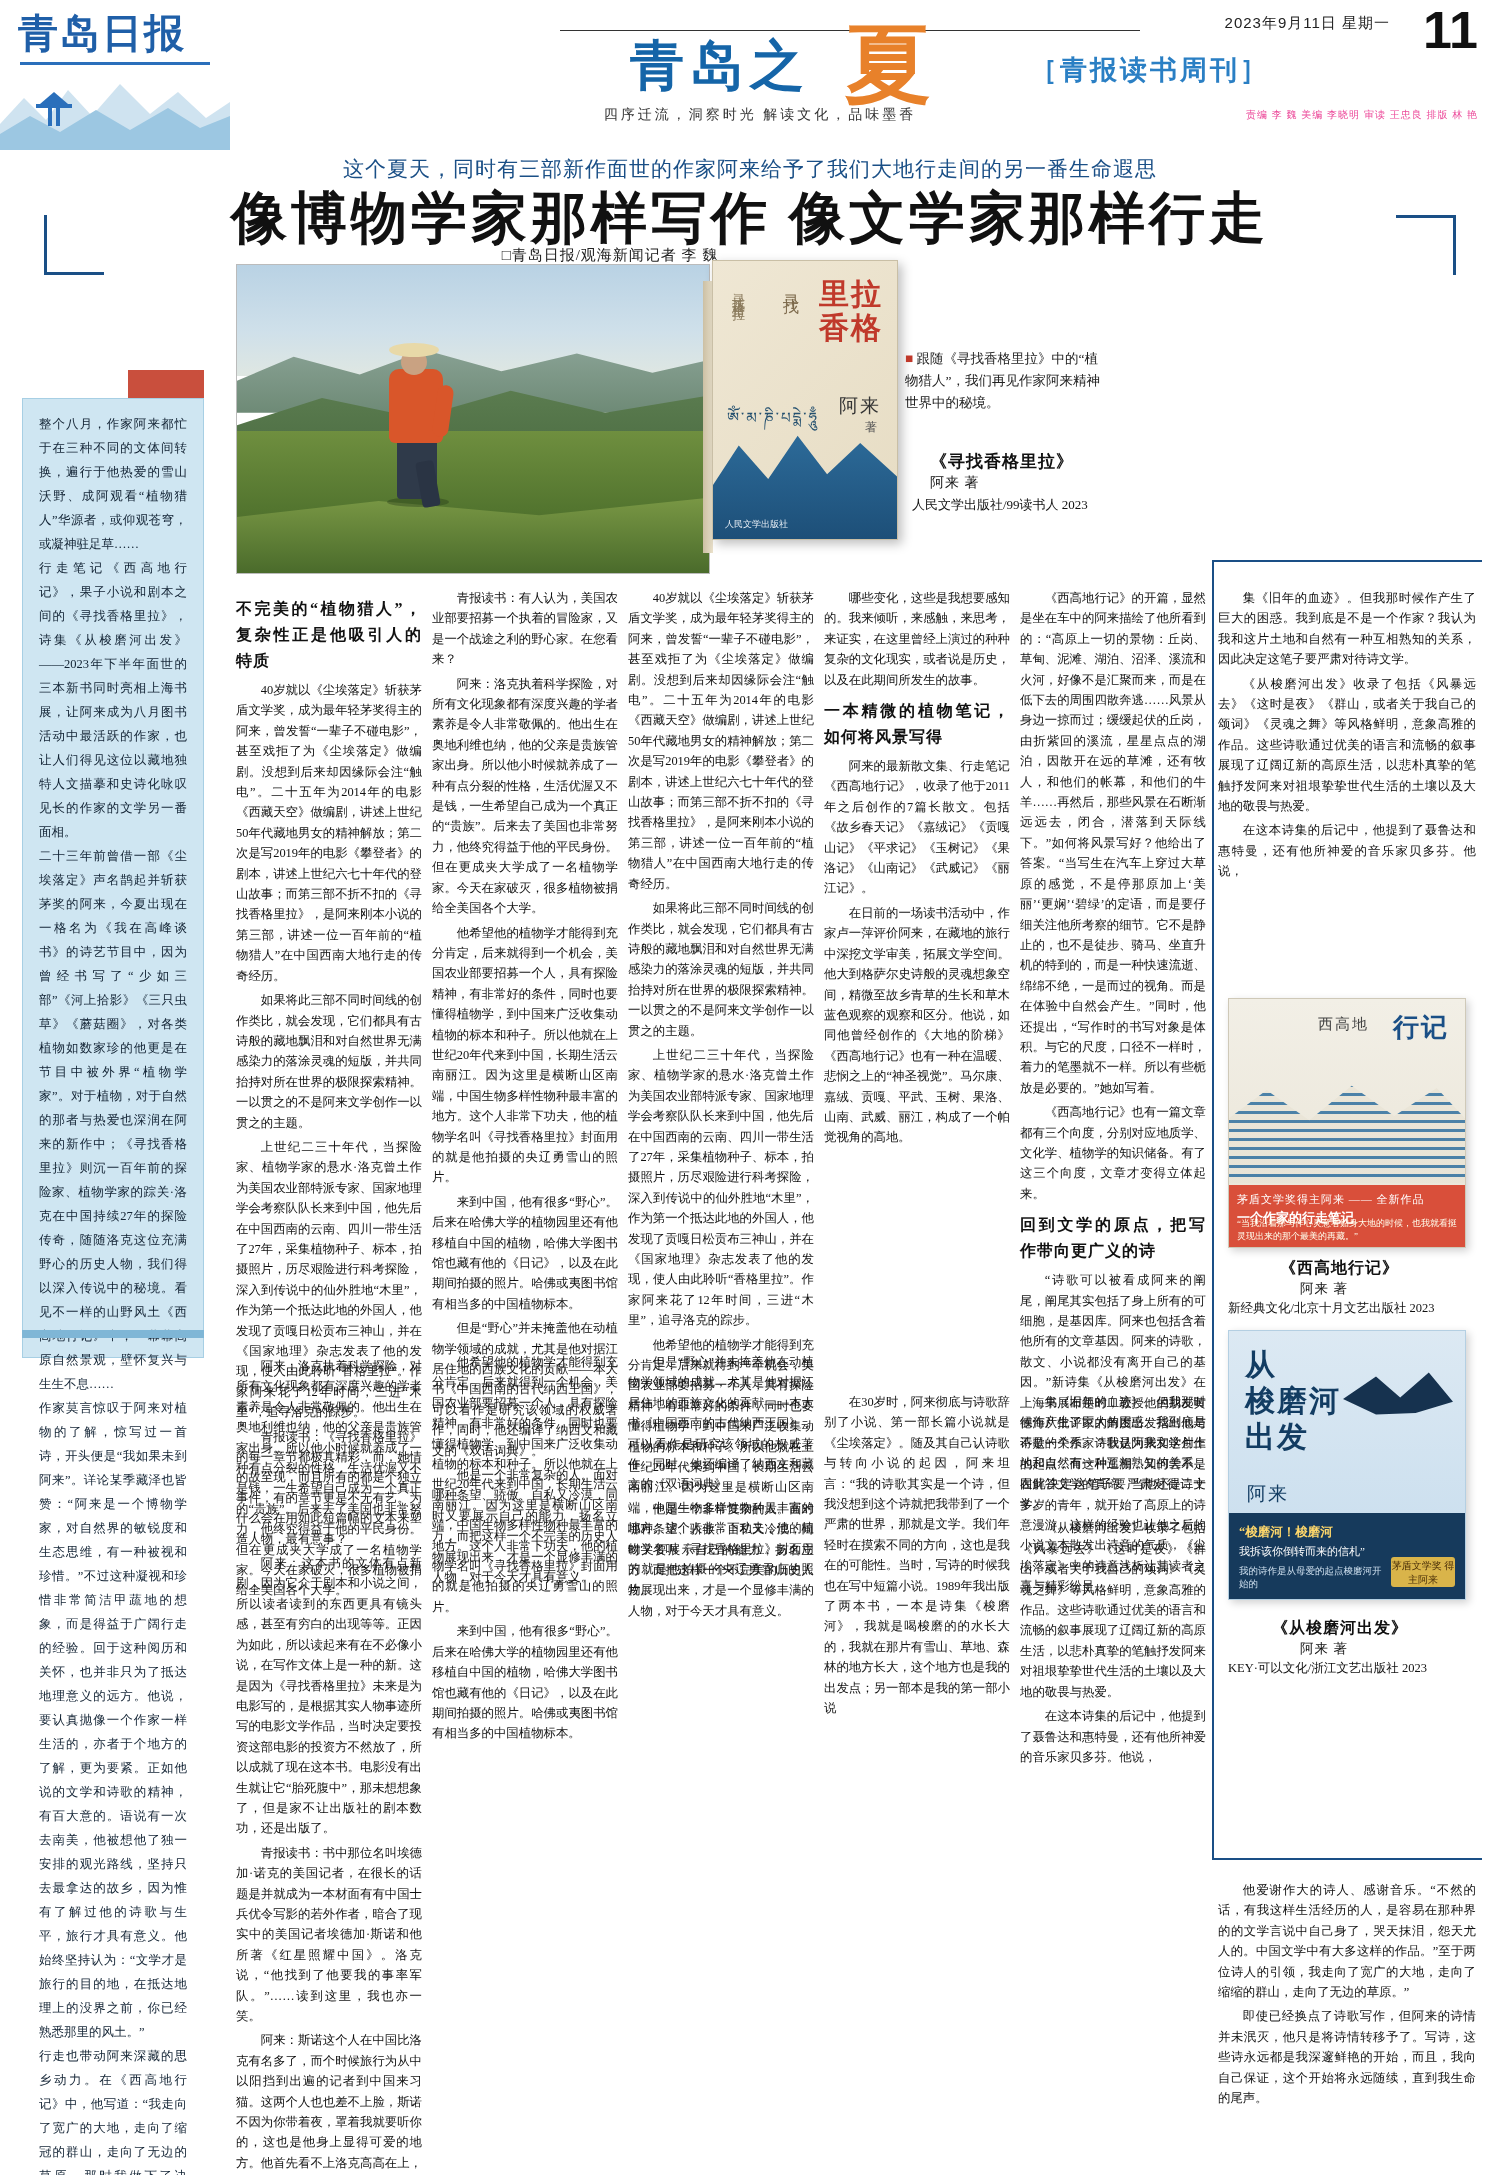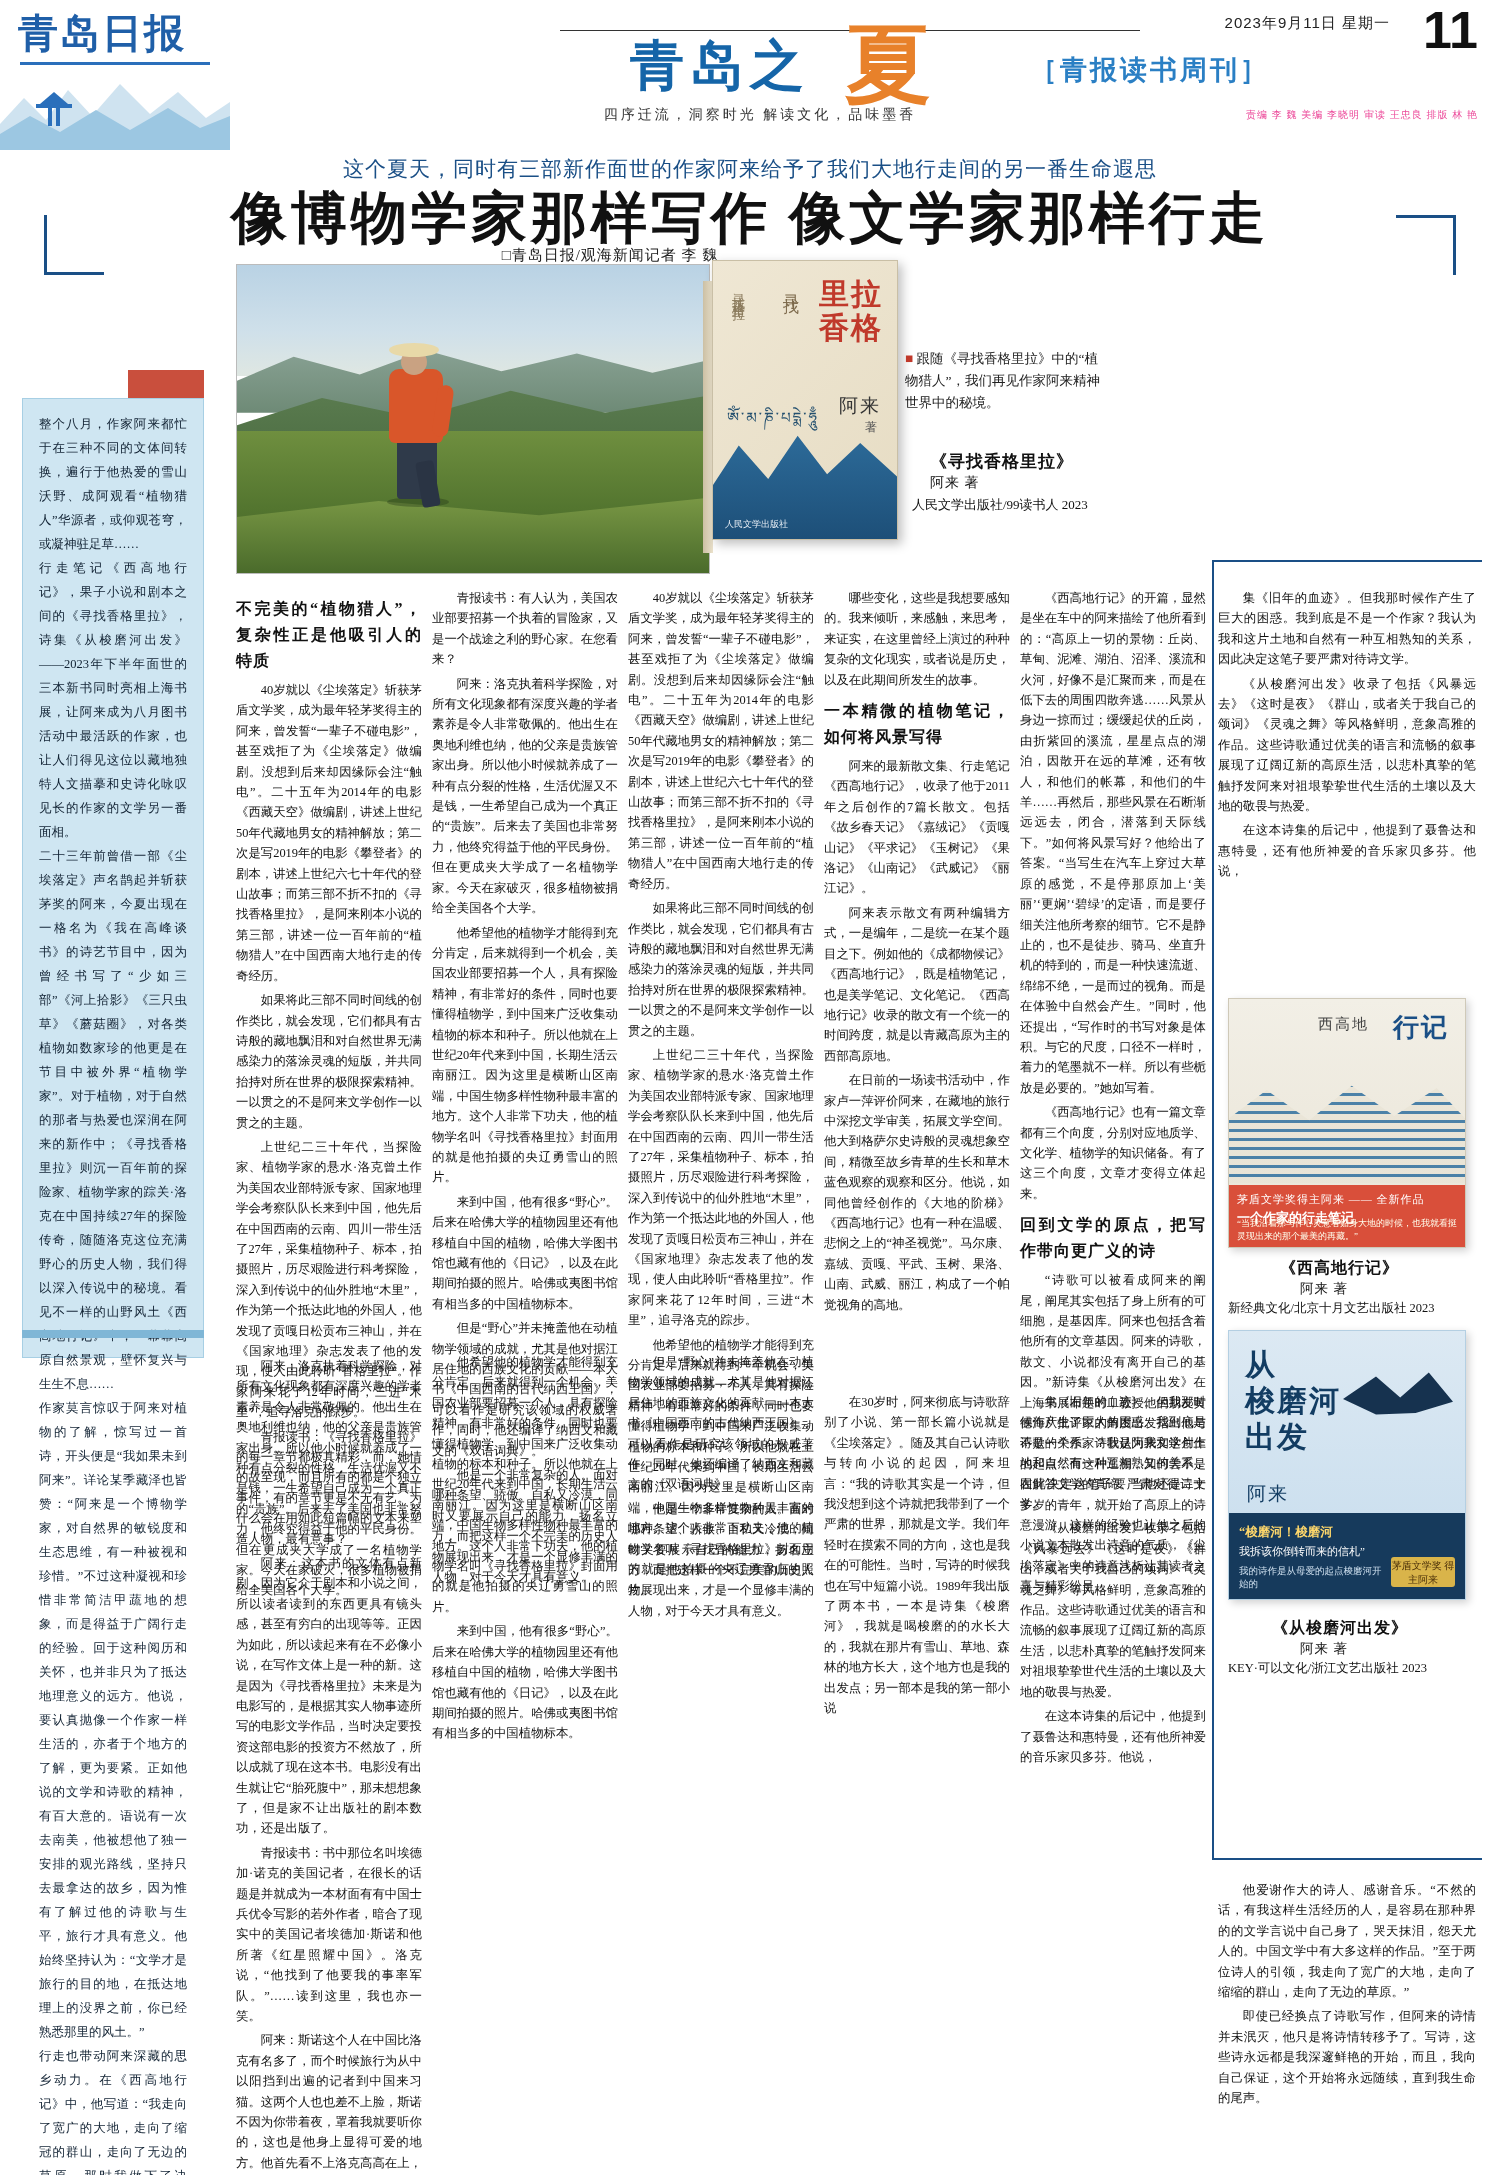--- a/index.html
+++ b/index.html
@@ -330,21 +330,20 @@
   <p>40岁就以《尘埃落定》斩获茅盾文学奖，成为最年轻茅奖得主的阿来，曾发誓“一辈子不碰电影”，甚至戏拒了为《尘埃落定》做编剧。没想到后来却因缘际会注“触电”。二十五年为2014年的电影《西藏天空》做编剧，讲述上世纪50年代藏地男女的精神解放；第二次是写2019年的电影《攀登者》的剧本，讲述上世纪六七十年代的登山故事；而第三部不折不扣的《寻找香格里拉》，是阿来刚本小说的第三部，讲述一位一百年前的“植物猎人”在中国西南大地行走的传奇经历。</p>
   <p>如果将此三部不同时间线的创作类比，就会发现，它们都具有古诗般的藏地飘泪和对自然世界无满感染力的落涂灵魂的短版，并共同抬持对所在世界的极限探索精神。一以贯之的不是阿来文学创作一以贯之的主题。</p>
   <p>上世纪二三十年代，当探险家、植物学家的悬水·洛克曾土作为美国农业部特派专家、国家地理学会考察队队长来到中国，他先后在中国西南的云南、四川一带生活了27年，采集植物种子、标本，拍摄照片，历尽艰险进行科考探险，深入到传说中的仙外胜地“木里”，作为第一个抵达此地的外国人，他发现了贡嘎日松贡布三神山，并在《国家地理》杂志发表了他的发现，使人由此聆听“香格里拉”。作家阿来花了12年时间，三进“木里”，追寻洛克的踪步。</p>
   <p>他希望他的植物学才能得到充分肯定，后来就得到一个机会，美国农业部要招募一个人，具有探险精神，有非常好的条件，同时也要懂得植物学，到中国来广泛收集动植物的标本和种子。所以他就在上世纪20年代来到中国，长期生活云南丽江。因为这里是横断山区南端，中国生物多样性物种最丰富的地方。这个人非常下功夫，他的植物学名叫《寻找香格里拉》封面用的就是他拍摄的央辽勇雪山的照片。</p>
 </div>
 
 <div class="col col4">
   <p>哪些变化，这些是我想要感知的。我来倾听，来感触，来思考，来证实，在这里曾经上演过的种种复杂的文化现实，或者说是历史，以及在此期间所发生的故事。</p>
   <div class="sub-h">一本精微的植物笔记，如何将风景写得</div>
   <p>阿来的最新散文集、行走笔记《西高地行记》，收录了他于2011年之后创作的7篇长散文。包括《故乡春天记》《嘉绒记》《贡嘎山记》《平求记》《玉树记》《果洛记》《山南记》《武威记》《丽江记》。</p>
-  <p>阿来表示散文有两种编辑方式，一是编年，二是统一在某个题目之下。例如他的《成都物候记》《西高地行记》，既是植物笔记，也是美学笔记、文化笔记。《西高地行记》收录的散文有一个统一的时间跨度，就是以青藏高原为主的西部高原地。</p>
   <p>在日前的一场读书活动中，作家卢一萍评价阿来，在藏地的旅行中深挖文学审美，拓展文学空间。他大到格萨尔史诗般的灵魂想象空间，精微至故乡青草的生长和草木蓝色观察的观察和区分。他说，如同他曾经创作的《大地的阶梯》《西高地行记》也有一种在温暖、悲悯之上的“神圣视觉”。马尔康、嘉绒、贡嘎、平武、玉树、果洛、山南、武威、丽江，构成了一个帕觉视角的高地。</p>
 </div>
 
 <div class="col col5">
   <p>《西高地行记》的开篇，显然是坐在车中的阿来描绘了他所看到的：“高原上一切的景物：丘岗、草甸、泥滩、湖泊、沼泽、溪流和火河，好像不是汇聚而来，而是在低下去的周围四散奔逃……风景从身边一掠而过；缓缓起伏的丘岗，由折紫回的溪流，星星点点的湖泊，因散开在远的草滩，还有牧人，和他们的帐幕，和他们的牛羊……再然后，那些风景在石断渐远远去，闭合，潜落到天际线下。”如何将风景写好？他给出了答案。“当写生在汽车上穿过大草原的感觉，不是停那原加上‘美丽’‘更娴’‘碧绿’的定语，而是要仔细关注他所考察的细节。它不是静止的，也不是徒步、骑马、坐直升机的特到的，而是一种快速流逝、绵绵不绝，一是而过的视角。而是在体验中自然会产生。”同时，他还提出，“写作时的书写对象是体积。与它的尺度，口径不一样时，着力的笔墨就不一样。所以有些栀放是必要的。”她如写着。</p>
   <p>《西高地行记》也有一篇文章都有三个向度，分别对应地质学、文化学、植物学的知识储备。有了这三个向度，文章才变得立体起来。</p>
   <div class="sub-h">回到文学的原点，把写作带向更广义的诗</div>
   <p>“诗歌可以被看成阿来的阐尾，阐尾其实包括了身上所有的可细胞，是基因库。阿来也包括含着他所有的文章基因。阿来的诗歌，散文、小说都没有离开自己的基因。”新诗集《从梭磨河出发》在上海书展布题时，教授他的朋友黄德海从批评家的角度出发指出他与诗歌的关系。诗歌是阿来文学创作的起点，而这种追溯，又何尝不是在解答文学的真谛。当他还是二十多岁的青年，就开始了高原上的诗意漫游。这样的经验也让他之后的小说文本散发出诗意的气质，《尘埃落定》中的诗意浅析让其读者之喜与精彩纷呈。</p>
 </div>
 

